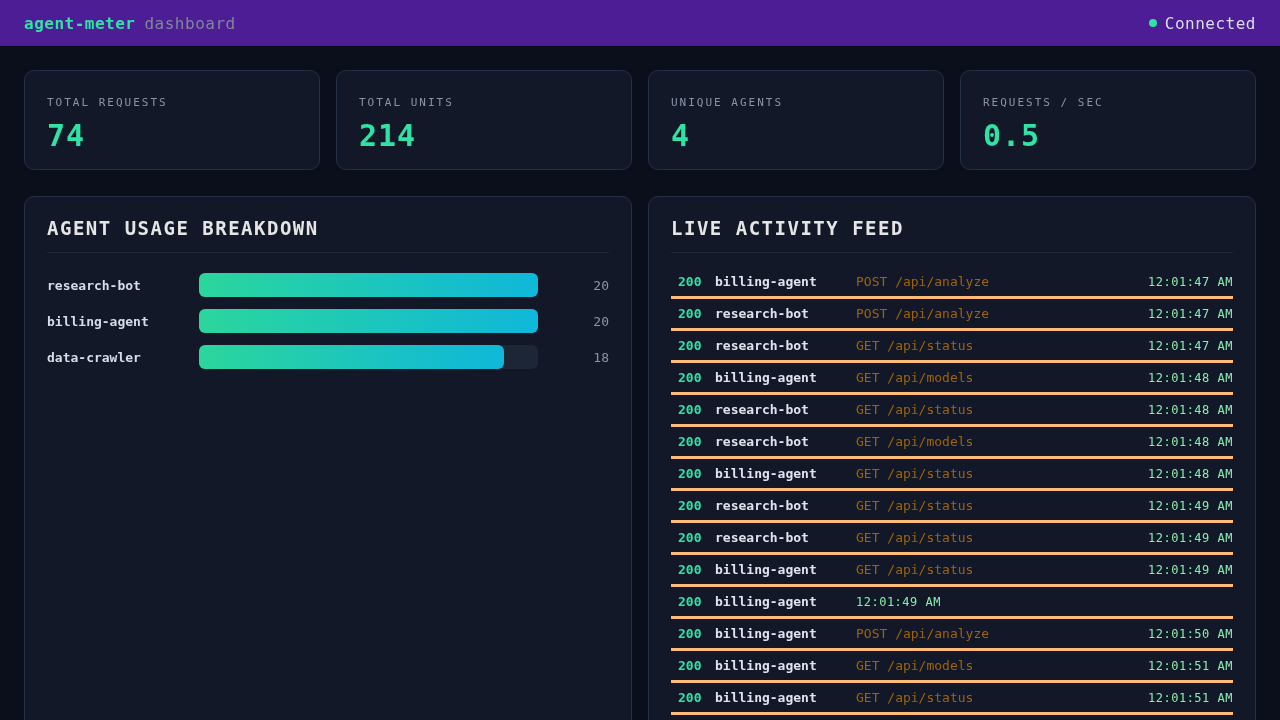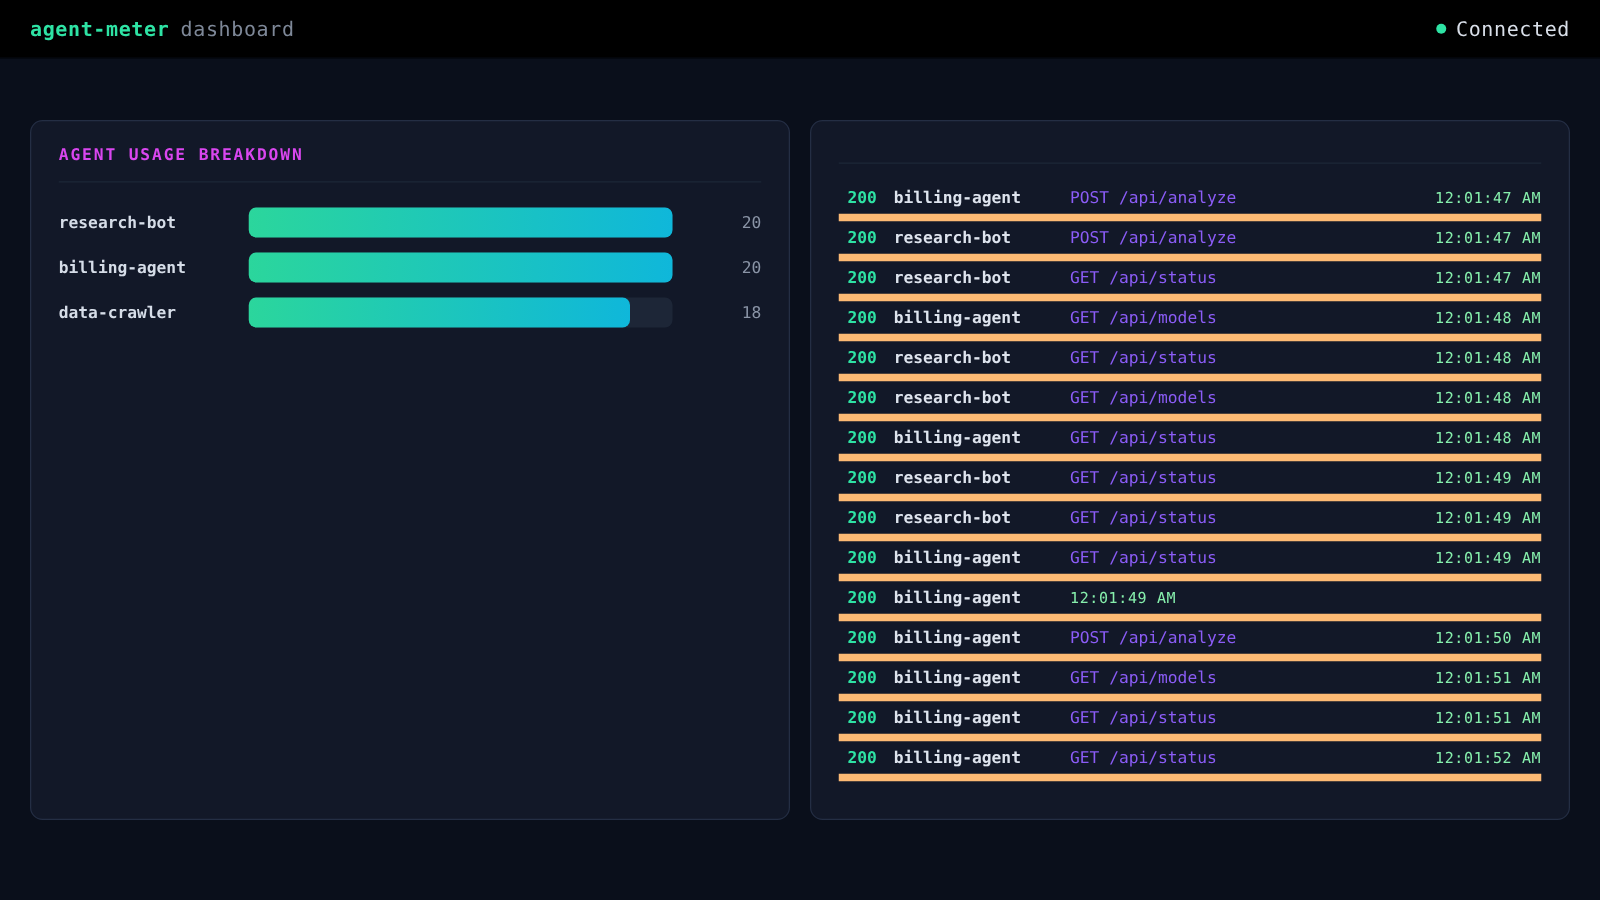--- a/index.html
+++ b/index.html
@@ -4,21 +4,21 @@
 <style>
   * { margin:0; padding:0; box-sizing:border-box; }
   html,body { width:1280px; height:720px; overflow:hidden; }
   body {
     background:#0a0f1b;
     font-family:"DejaVu Sans Mono","Liberation Mono",monospace;
     color:#dee4ee;
   }
   
   .app-header {
-    height:47px; background:#000000; border-bottom:1px solid #060b15;
+    height:47px; background:#4c1d95; border-bottom:1px solid #060b15;
     display:flex; align-items:center; justify-content:space-between;
     padding:0 24px;
   }
   .brand { color:#2ee3a4; font-weight:bold; font-size:16px; letter-spacing:.5px; }
   .brand-suffix { color:#7e8898; font-size:16px; margin-left:9px; letter-spacing:.5px; }
   .conn { display:flex; align-items:center; gap:8px; }
   .conn-dot { width:8px; height:8px; border-radius:50%; background:#2ee3a4; display:inline-block; }
   .conn-label { font-size:16px; color:#d9dfe9; letter-spacing:.5px; }
 
   main { padding:23px 24px 0; }
@@ -31,57 +31,78 @@
   }
   .card-label { font-size:11px; letter-spacing:2px; color:#8a94a6; }
   .card-value { font-size:30px; font-weight:bold; color:#2ee3a4; margin-top:9px; letter-spacing:1px; }
 
   
   .panels { display:grid; grid-template-columns:1fr 1fr; gap:16px; margin-top:26px; }
   .panel {
     background:#121828; border:1px solid #242e44; border-radius:10px;
     height:560px; padding:20px 22px; overflow:hidden;
   }
-  .panel-title { font-size:13px; font-weight:bold; letter-spacing:1.5px; color:#d946ef; }
+  .panel-title { font-size:19px; font-weight:bold; letter-spacing:1.5px; color:#e5e5e5; }
   .panel-divider { border-bottom:1px solid #1d2737; margin-top:13px; }
 
   
   .bars { margin-top:14px; }
   .bar-row { display:flex; align-items:center; height:36px; }
   .bar-label { width:152px; font-size:13px; font-weight:bold; color:#d6dde8; }
   .bar-track { flex:1; height:24px; background:#1d2637; border-radius:6px; }
   .bar-fill { height:100%; border-radius:6px; background:linear-gradient(90deg,#2bd69c,#0fb7da); }
   .bar-value { width:71px; text-align:right; font-size:13px; color:#8a94a6;padding-left:10px; }
 
   
   .feed-list { margin-top:14px; }
   .feed-row {
     display:grid; grid-template-columns:37px 141px 1fr auto;
-    align-items:center; height:32px; border-bottom:6px solid #fdba74;
+    align-items:center; height:32px; border-bottom:3px solid #fdba74;
     padding-left:7px;
   }
   .feed-status { color:#2ee3a4; font-weight:bold; font-size:13px; }
   .feed-agent { color:#dee4ee; font-weight:bold; font-size:13px; }
-  .feed-request { color:#8b5cf6; font-size:13px; }
+  .feed-request { color:#a16207; font-size:13px; }
   .feed-time { color:#86efac; font-size:12px; text-align:left; letter-spacing:.5px; }
 </style>
 </head>
 <body>
 
 <header class="app-header">
   <div>
     <span class="brand">agent-meter</span><span class="brand-suffix">dashboard</span>
   </div>
   <div class="conn">
     <span class="conn-dot"></span>
     <span class="conn-label">Connected</span>
   </div>
 </header>
 
 <main>
+  <section class="stats">
+  <div class="card">
+    <div class="card-label">TOTAL REQUESTS</div>
+    <div class="card-value">74</div>
+  </div>
+
+  <div class="card">
+    <div class="card-label">TOTAL UNITS</div>
+    <div class="card-value">214</div>
+  </div>
+
+  <div class="card">
+    <div class="card-label">UNIQUE AGENTS</div>
+    <div class="card-value">4</div>
+  </div>
+
+  <div class="card">
+    <div class="card-label">REQUESTS / SEC</div>
+    <div class="card-value">0.5</div>
+  </div>
+</section>
 
   <section class="panels">
     <div class="panel">
       <div class="panel-title">AGENT USAGE BREAKDOWN</div>
       <div class="panel-divider"></div>
       <div class="bars">
   <div class="bar-row">
     <div class="bar-label">research-bot</div>
     <div class="bar-track">
       <div class="bar-fill" style="width: 100%;"></div>
@@ -101,20 +122,21 @@
     <div class="bar-label">data-crawler</div>
     <div class="bar-track">
       <div class="bar-fill" style="width: 90%;"></div>
     </div>
     <div class="bar-value">18</div>
   </div>
 
 </div>
     </div>
     <div class="panel">
+      <div class="panel-title">LIVE ACTIVITY FEED</div>
       <div class="panel-divider"></div>
       <div class="feed-list">
   <div class="feed-row">
     <span class="feed-status">200</span>
     <span class="feed-agent">billing-agent</span>
     <span class="feed-request">POST /api/analyze</span>
     <span class="feed-time">12:01:47 AM</span>
   </div>
 
   <div class="feed-row">

